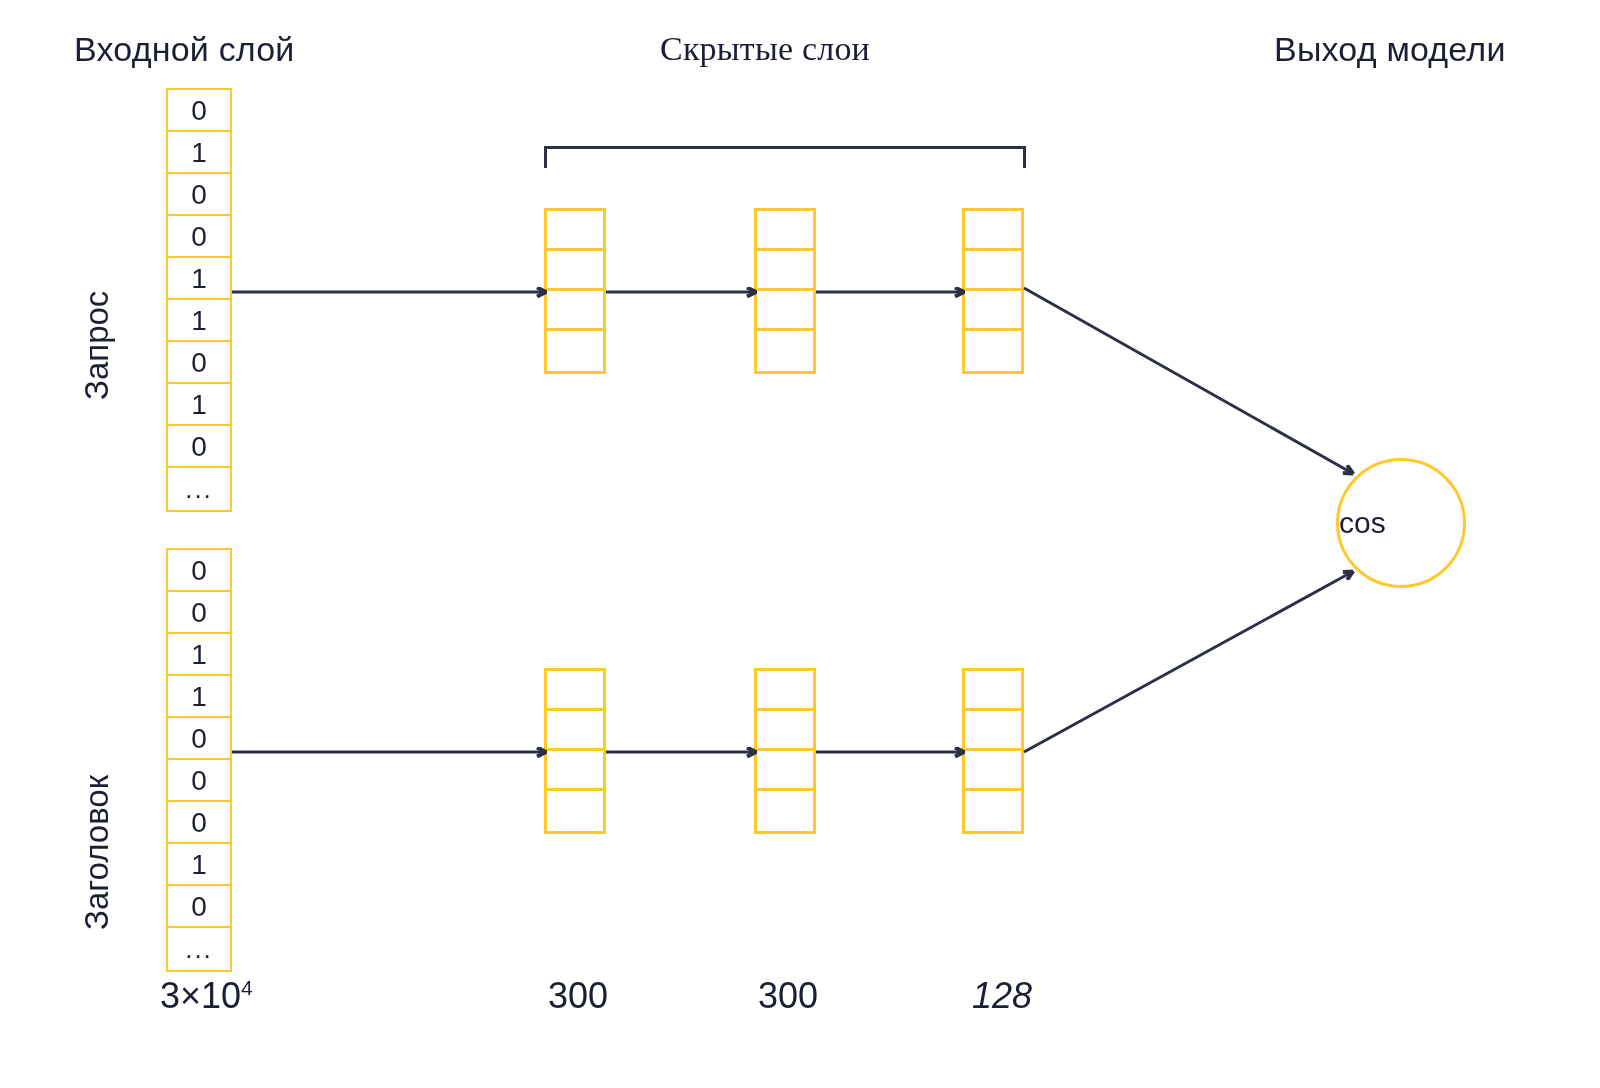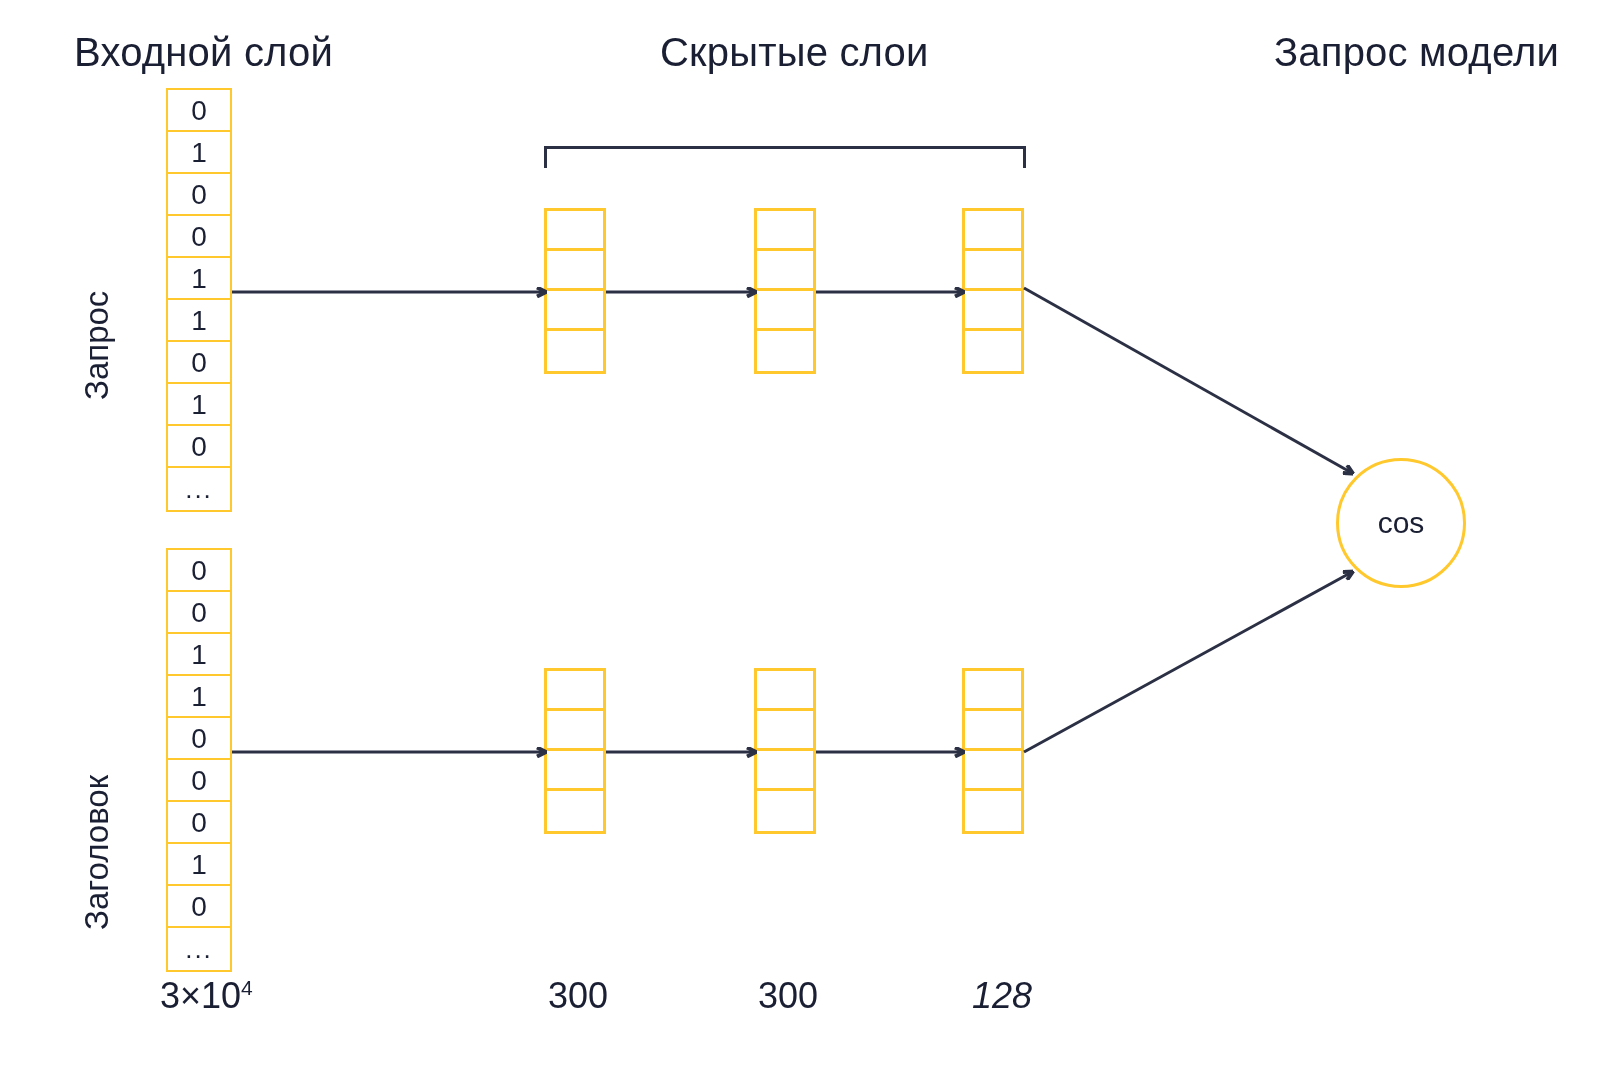--- a/index.html
+++ b/index.html
@@ -15,27 +15,27 @@
     position: relative;
     width: 1600px;
     height: 1088px;
     background: #ffffff;
     overflow: hidden;
   }
 
   
   .col-header {
     position: absolute;
-    font-size: 40px;
+    font-size: 34px;
     color: #1a1f33;
     white-space: nowrap;
     letter-spacing: 0.2px;
   }
   #header-input  { left: 74px;  top: 30px; }
-  #header-hidden { left: 660px; top: 30px; }
+  #header-hidden { left: 660px; top: 30px; font-family: Liberation Serif, serif; }
   #header-output { left: 1274px; top: 30px; }
 
   
   .side-label {
     position: absolute;
     font-size: 33px;
     color: #1a1f33;
     white-space: nowrap;
     transform-origin: left top;
     transform: rotate(-90deg);
@@ -107,21 +107,21 @@
     left: 1336px;
     top: 458px;
     width: 130px;
     height: 130px;
     border: 3px solid #ffc82c;
     border-radius: 50%;
     box-sizing: border-box;
     background: #ffffff;
     display: flex;
     align-items: center;
-    justify-content: center;
+    justify-content: flex-start;
     font-size: 30px;
     color: #1a1f33;
   }
 
   
   .dim-label {
     position: absolute;
     font-size: 36px;
     color: #1a1f33;
     white-space: nowrap;
@@ -142,21 +142,21 @@
     pointer-events: none;
   }
 </style>
 </head>
 <body>
 
 <div id="diagram-root">
 
   <div class="col-header" id="header-input">Входной слой</div>
   <div class="col-header" id="header-hidden">Скрытые слои</div>
-  <div class="col-header" id="header-output">Запрос модели</div>
+  <div class="col-header" id="header-output">Выход модели</div>
 
   <div class="side-label" id="side-label-query">Запрос</div>
   <div class="side-label" id="side-label-title">Заголовок</div>
 
   <div class="input-vector" id="input-vector-query">
     <div class="vector-cell">0</div>
     <div class="vector-cell">1</div>
     <div class="vector-cell">0</div>
     <div class="vector-cell">0</div>
     <div class="vector-cell">1</div>

